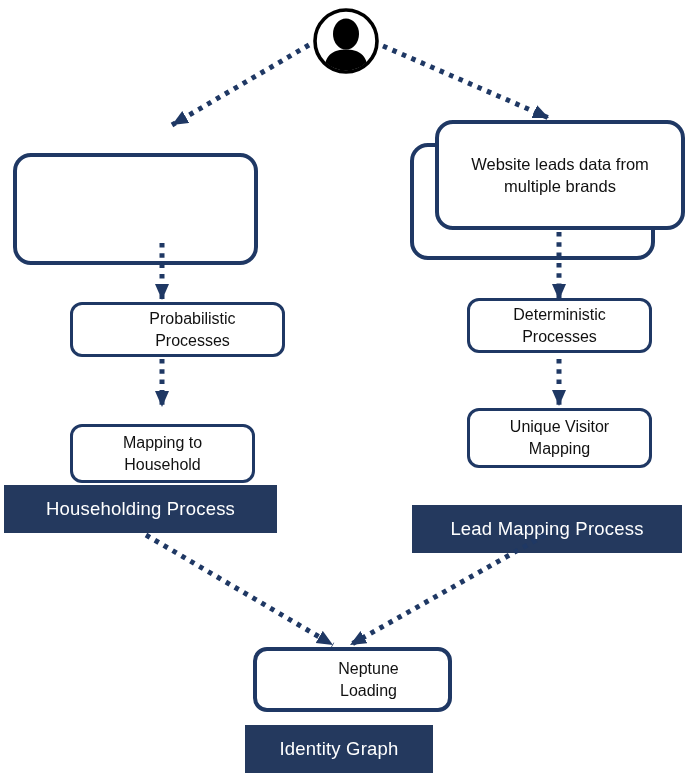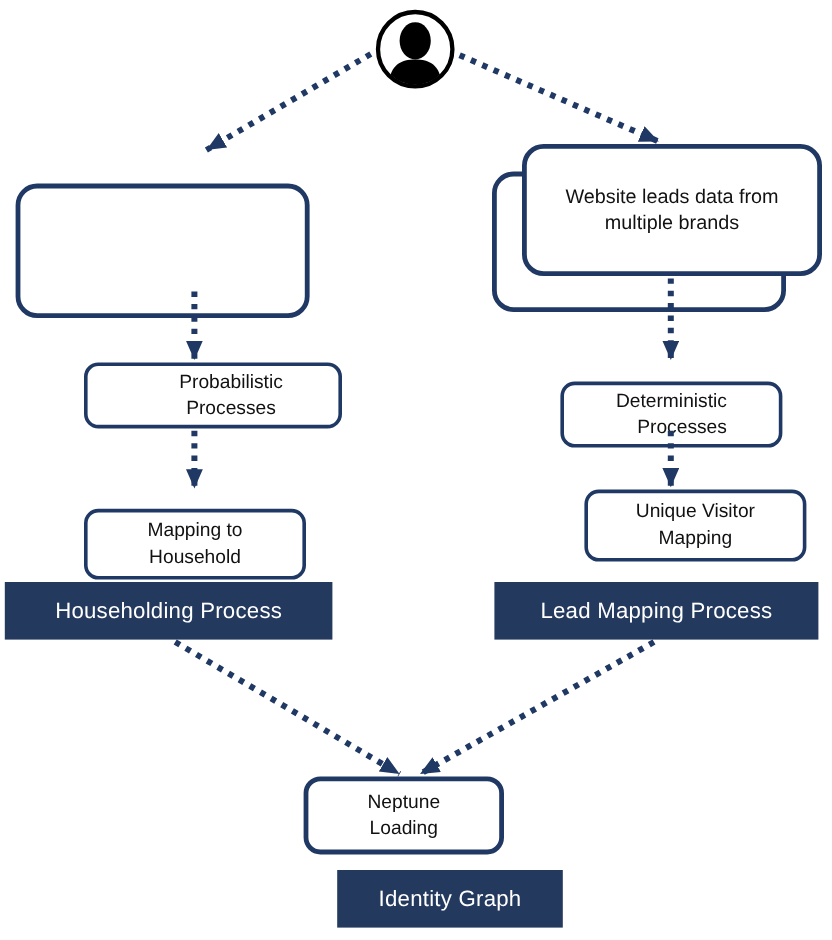--- a/index.html
+++ b/index.html
@@ -18,21 +18,21 @@
     border:4px solid var(--navy);border-radius:18px;
   }
   .node{
     position:absolute;z-index:2;background:#fff;
     border:3px solid var(--navy);border-radius:12px;
     display:flex;align-items:center;justify-content:center;
     text-align:center;font-size:16px;line-height:1.35;color:var(--box_text);
   }
   .node span{white-space:pre-line;}
   .node.big{border-width:4px;border-radius:18px;font-size:16.5px;}
-  .node.merge{border-width:4px;border-radius:14px;}
+  .node.merge{border-width:4px;border-radius:14px;padding-left:32px;}
   .banner{
     position:absolute;z-index:2;background:var(--banner_fill);
     color:var(--banner_text);display:flex;align-items:center;justify-content:center;
     text-align:center;font-size:18.5px;letter-spacing:.2px;
   }
   .arrows{position:absolute;inset:0;z-index:5;pointer-events:none;}
   .arrows line{stroke:var(--navy);stroke-width:5;stroke-dasharray:4.5 5.8;fill:none;}
   .ahead{fill:var(--navy);}
   .person{position:absolute;left:312px;top:7px;width:68px;height:68px;z-index:6;}
 </style>
@@ -84,33 +84,33 @@
 Household</span>
   </div>
   <div class="banner" style="left:4px;top:485px;width:273px;height:48px;">
     <span>Householding Process</span>
   </div>
 
   <div class="node big" style="left:435px;top:120px;width:242px;height:102px;">
     <span>Website leads data from
 multiple brands</span>
   </div>
-  <div class="node" style="left:467px;top:318px;width:179px;height:49px;text-align:right;">
+  <div class="node" style="left:467px;top:298px;width:179px;height:49px;">
     <span>Deterministic
 Processes</span>
   </div>
-  <div class="node" style="left:467px;top:408px;width:179px;height:54px;margin-left:20px;">
+  <div class="node" style="left:467px;top:408px;width:179px;height:54px;">
     <span>Unique Visitor
 Mapping</span>
   </div>
-  <div class="banner" style="left:412px;top:485px;width:270px;height:48px;">
+  <div class="banner" style="left:412px;top:505px;width:270px;height:48px;">
     <span>Lead Mapping Process</span>
   </div>
 
   <div class="node merge" style="left:253px;top:647px;width:159px;height:57px;">
     <span>Neptune
 Loading</span>
   </div>
-  <div class="banner" style="left:245px;top:725px;width:188px;height:48px;margin-left:36px;">
+  <div class="banner" style="left:245px;top:725px;width:188px;height:48px;">
     <span>Identity Graph</span>
   </div>
 
 </div>
 
 </body></html>

